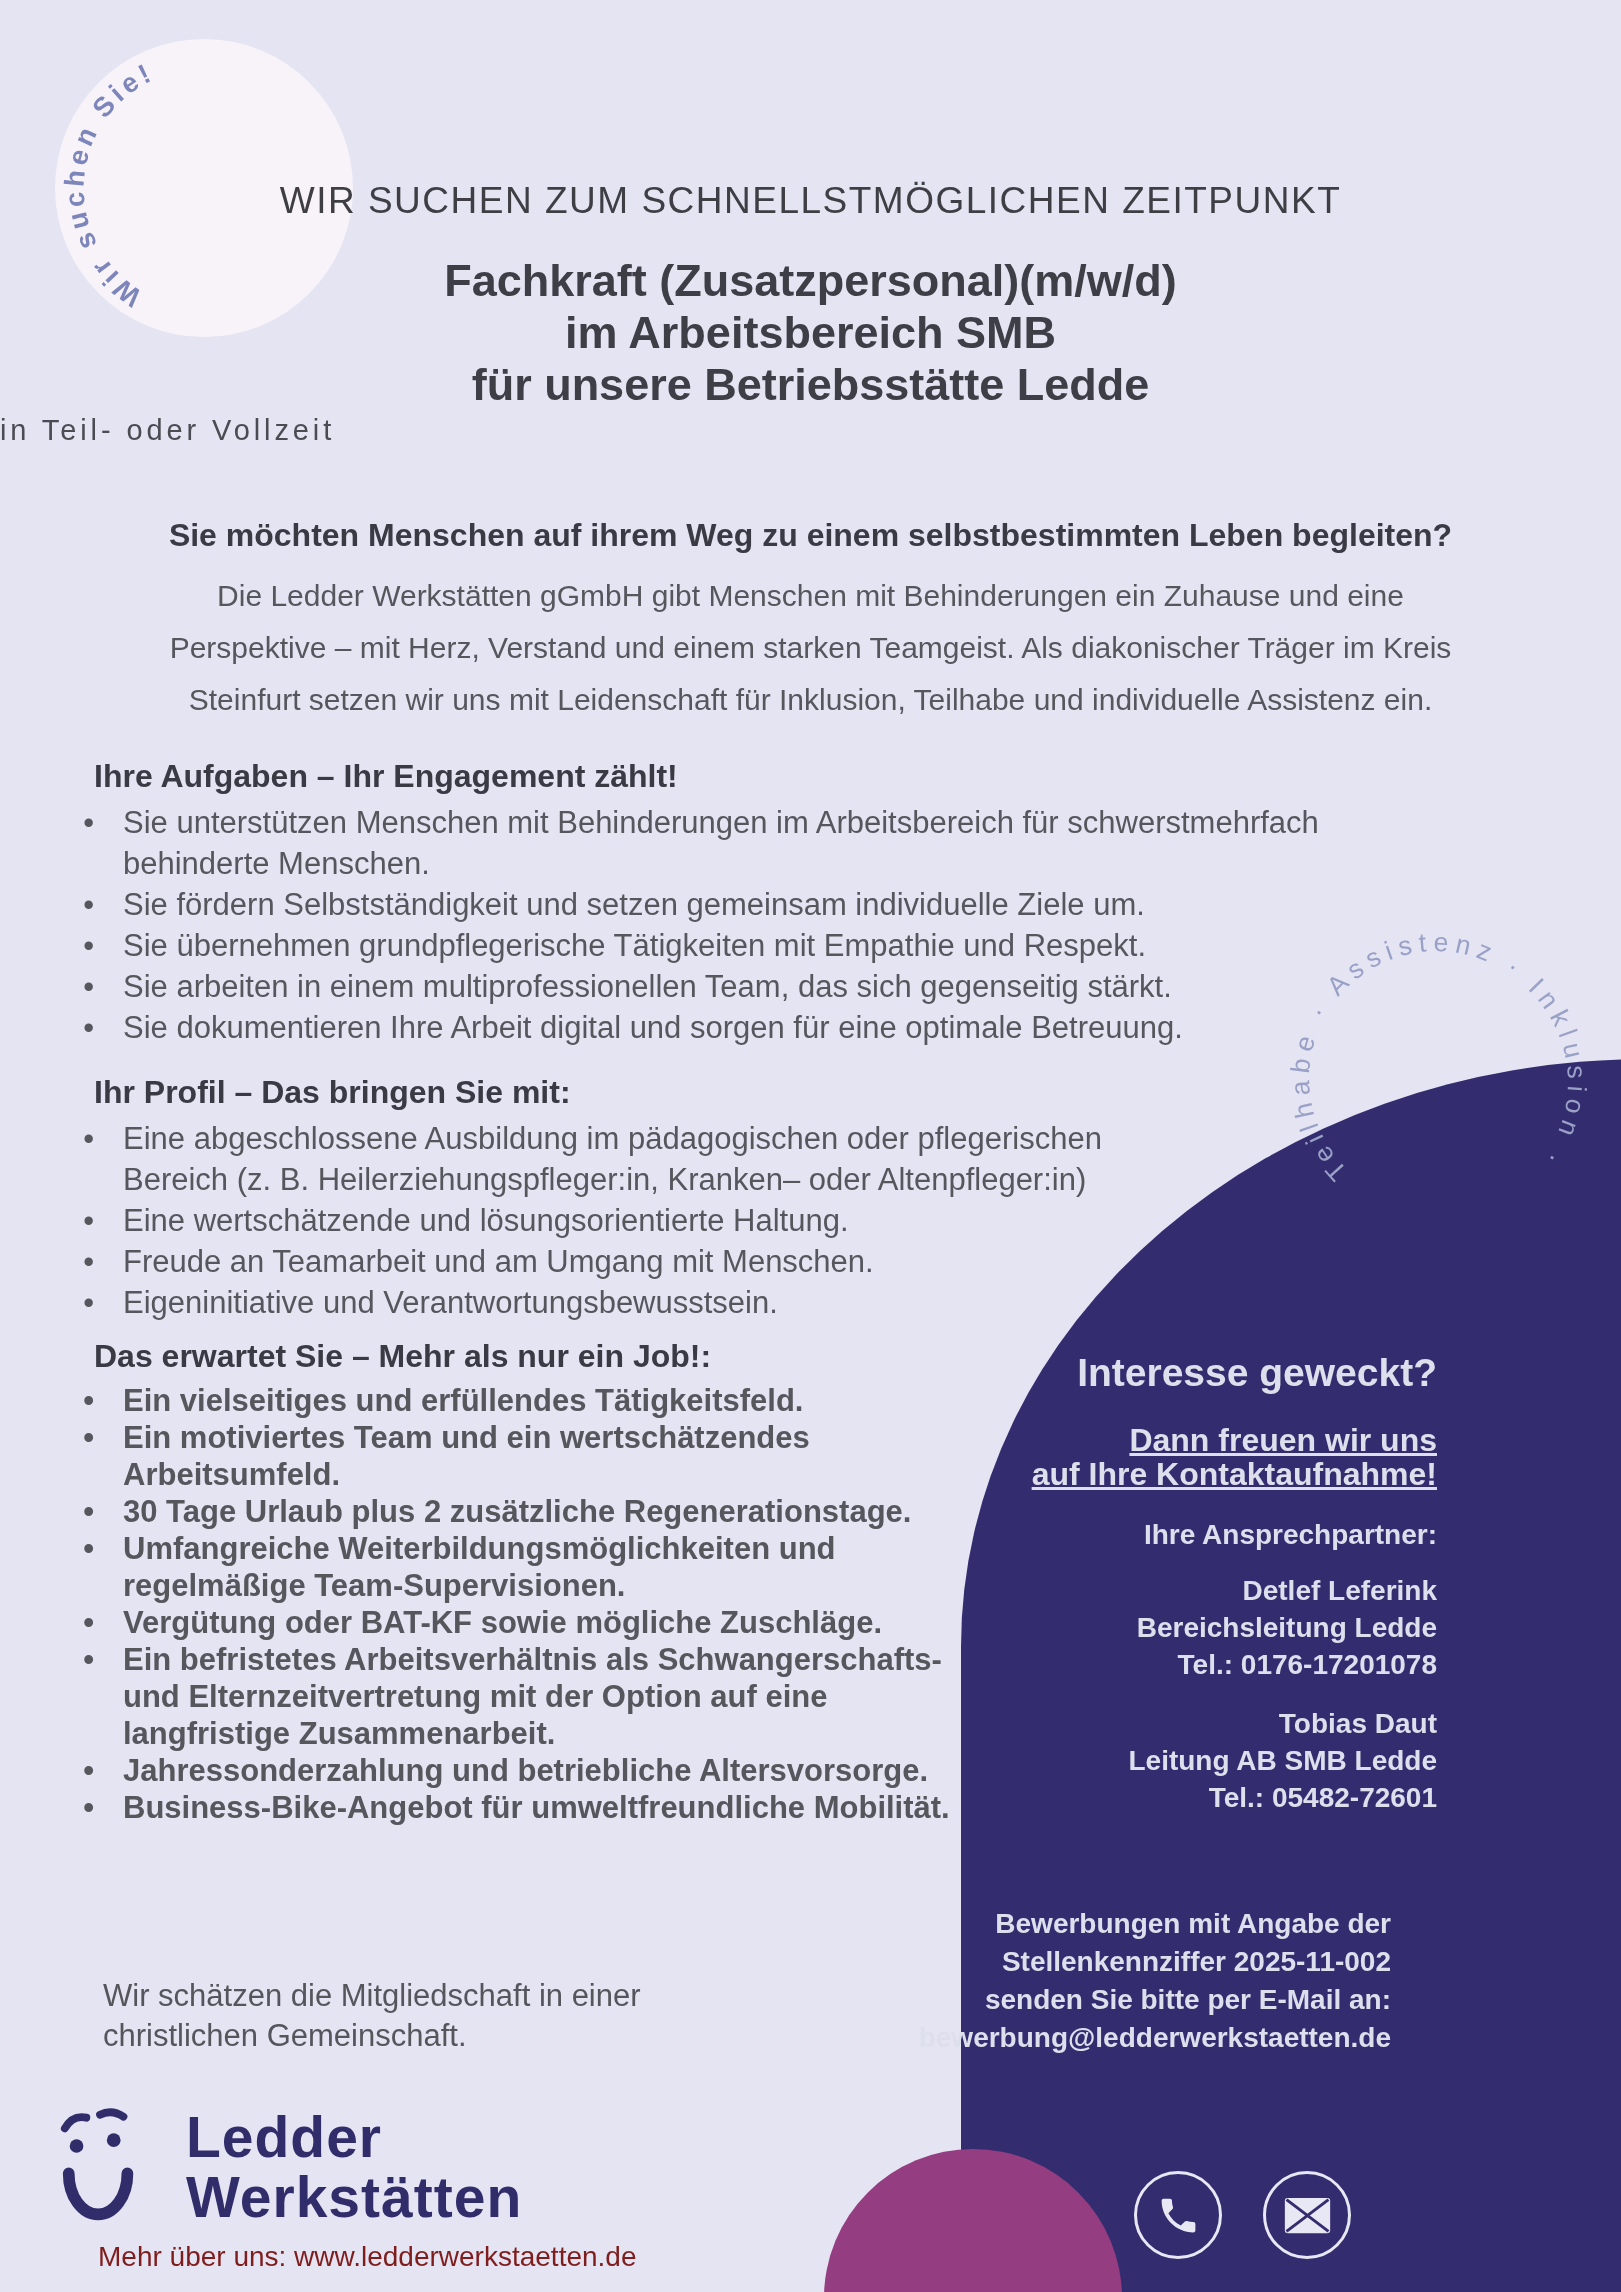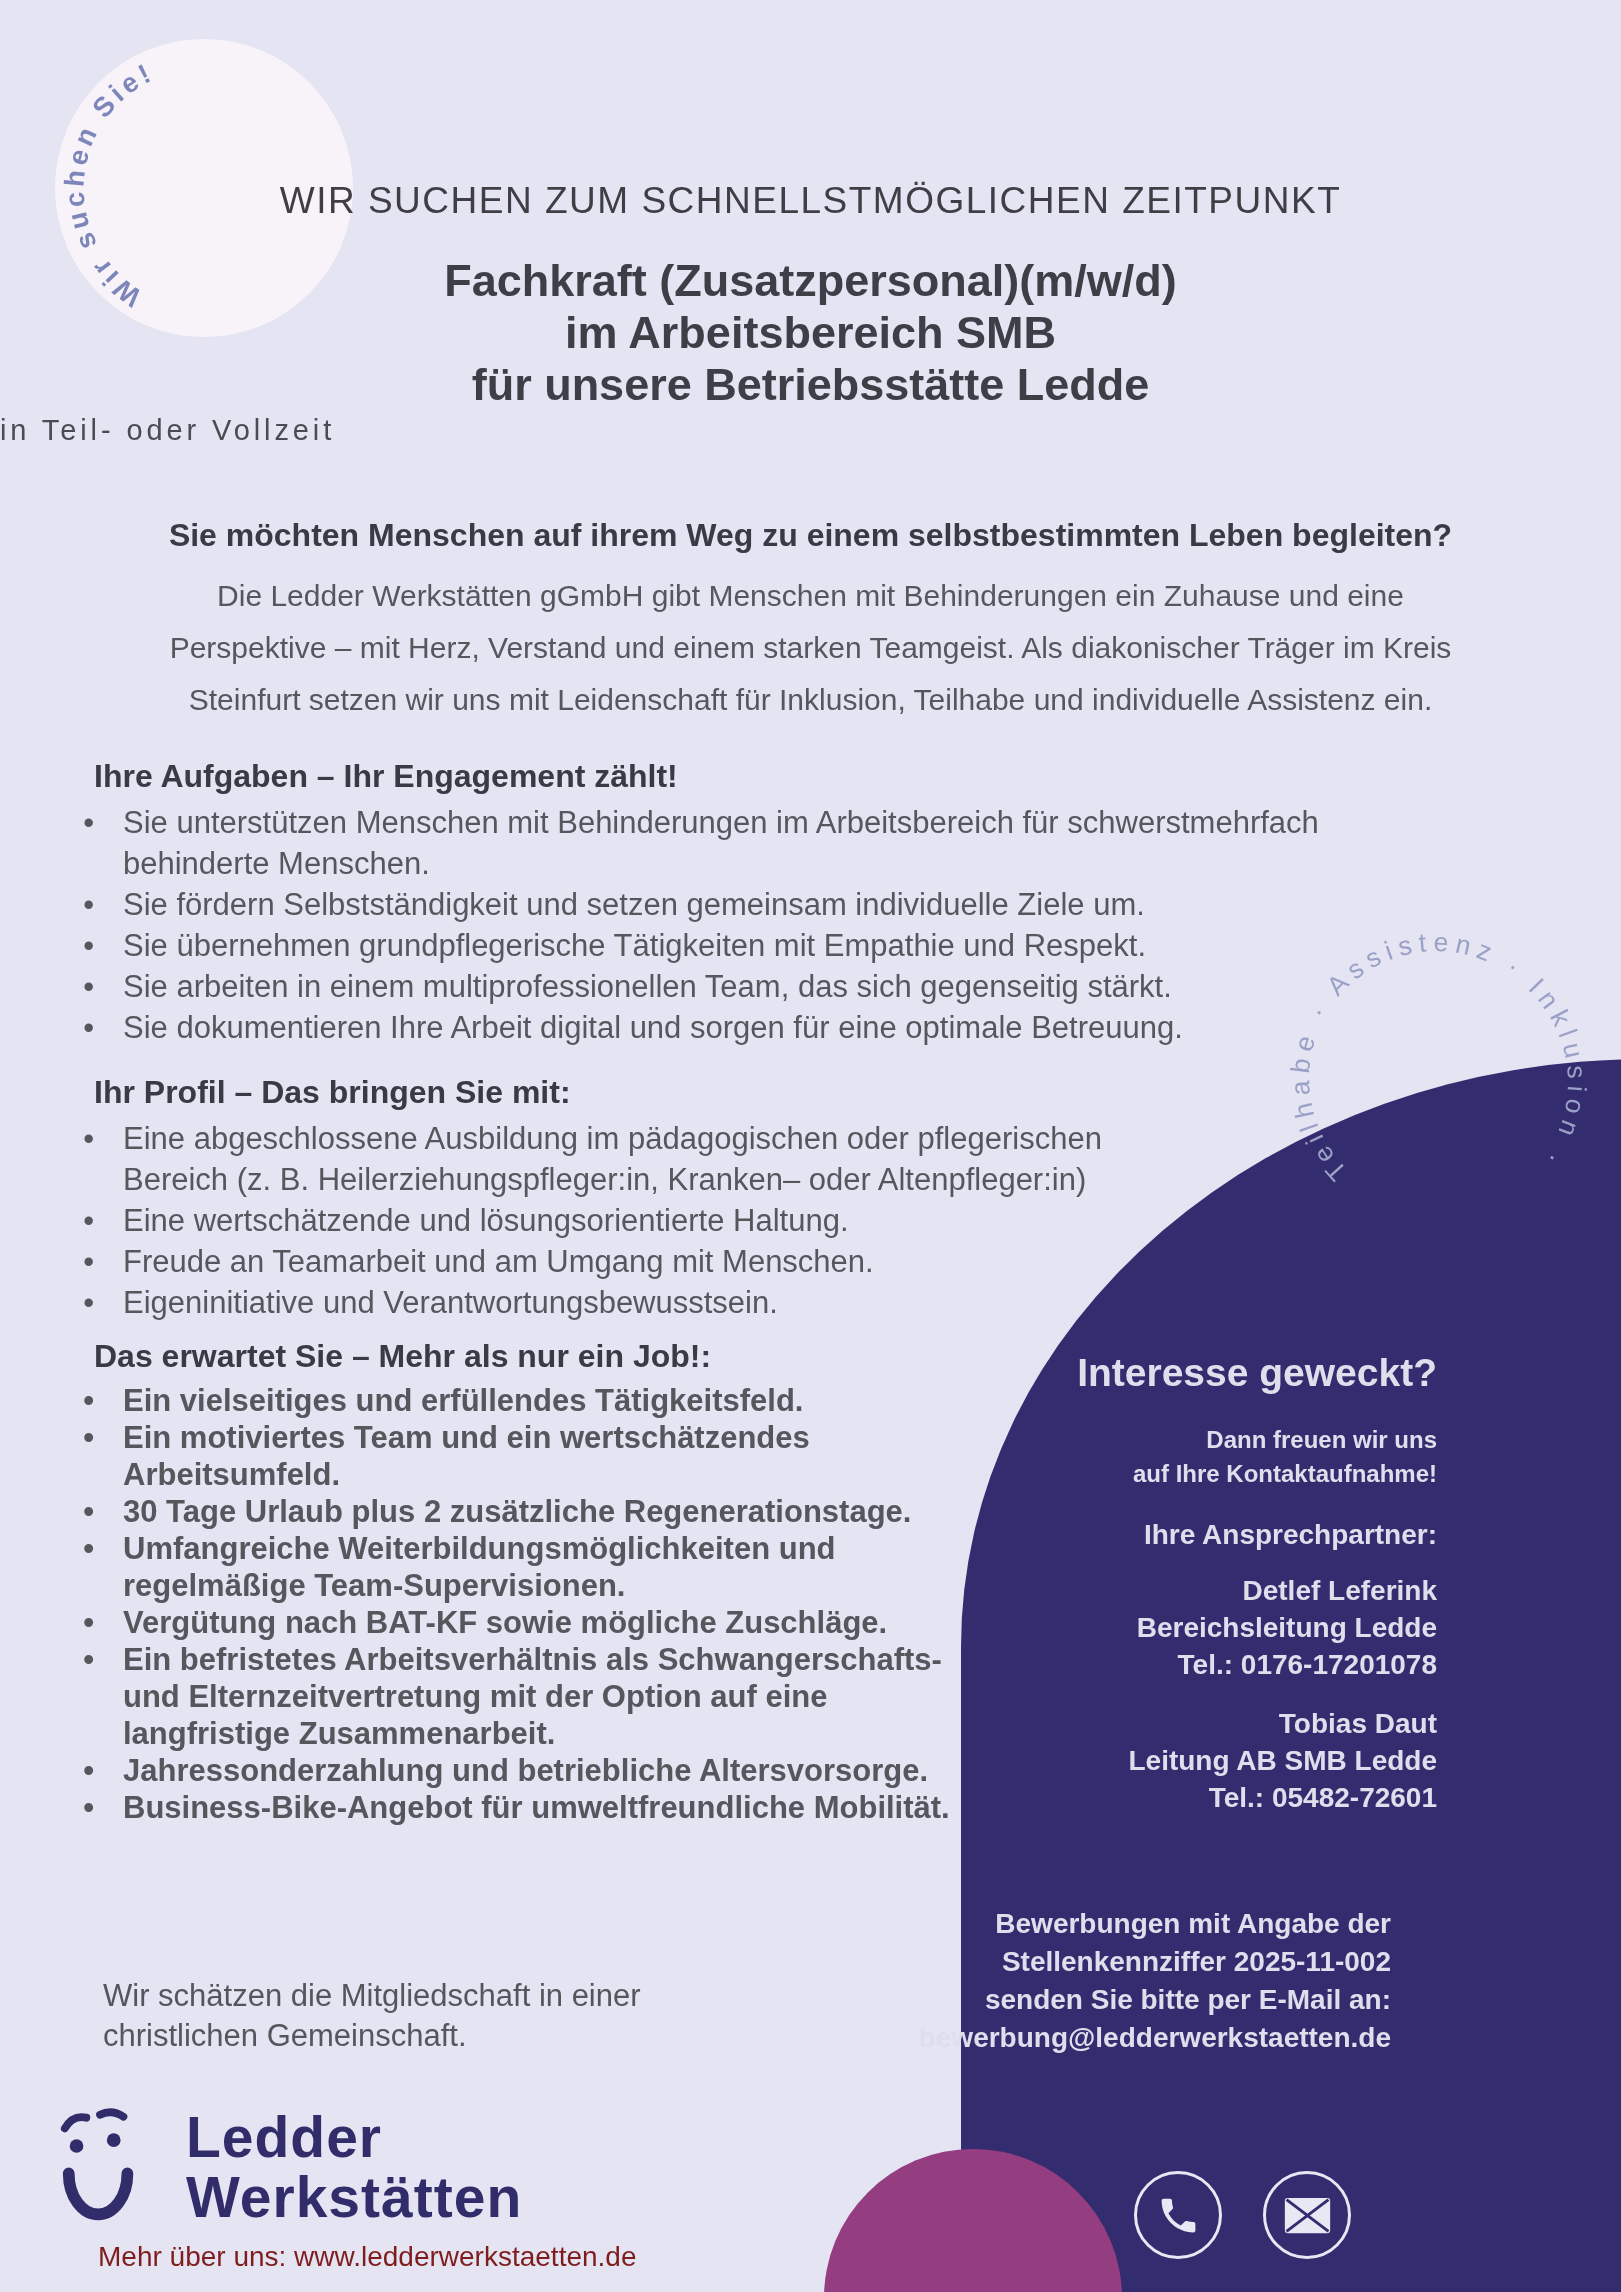--- a/index.html
+++ b/index.html
@@ -32,21 +32,21 @@
   .section ul{list-style:none;margin:5.9px 0 0 0;padding:0;font-size:31px;line-height:41px;color:#56575d;}
   .section li{position:relative;padding-left:29px;}
   .section li::before{content:"\2022";position:absolute;left:-10.8px;top:0;color:#56575d;}
   .section-2{margin-top:25.5px;}
   .section-3{margin-top:14px;}
   .section-3 ul{line-height:37px;font-weight:bold;}
 
   
   .panel-text{position:absolute;text-align:right;color:#dde0ec;font-weight:bold;z-index:4;}
   .panel-title{top:1351px;right:184px;font-size:39px;}
-  .panel-sub{top:1423px;right:184px;font-size:24px;line-height:34px;}
+  .panel-sub{top:1423px;right:184px;font-size:32px;line-height:34px;text-decoration:underline;}
   .panel-label{top:1519px;right:184px;font-size:28px;}
   .contact-1{top:1572px;right:184px;font-size:28px;line-height:37px;}
   .contact-2{top:1705px;right:184px;font-size:28px;line-height:37px;}
   .application{top:1905px;right:230px;font-size:28px;line-height:38px;}
 
   
   .membership{position:absolute;left:103px;top:1976px;font-size:31px;line-height:40px;color:#55565c;z-index:2;}
   .logo{position:absolute;left:57px;top:2103px;z-index:2;}
   .logo-text{position:absolute;left:186px;top:2107px;font-size:57px;line-height:60px;font-weight:bold;letter-spacing:1px;color:#312d6b;z-index:2;}
   .more{position:absolute;left:98px;top:2241px;font-size:28px;color:#7f1d1d;z-index:2;}
@@ -145,21 +145,21 @@
             <div>Arbeitsumfeld.</div>
           </li>
           <li>
             <div>30 Tage Urlaub plus 2 zusätzliche Regenerationstage.</div>
           </li>
           <li>
             <div>Umfangreiche Weiterbildungsmöglichkeiten und</div>
             <div>regelmäßige Team-Supervisionen.</div>
           </li>
           <li>
-            <div>Vergütung nach BAT-KF sowie mögliche Zuschläge.</div>
+            <div>Vergütung oder BAT-KF sowie mögliche Zuschläge.</div>
           </li>
           <li>
             <div>Ein befristetes Arbeitsverhältnis als Schwangerschafts-</div>
             <div>und Elternzeitvertretung mit der Option auf eine</div>
             <div>langfristige Zusammenarbeit.</div>
           </li>
           <li>
             <div>Jahressonderzahlung und betriebliche Altersvorsorge.</div>
           </li>
           <li>

